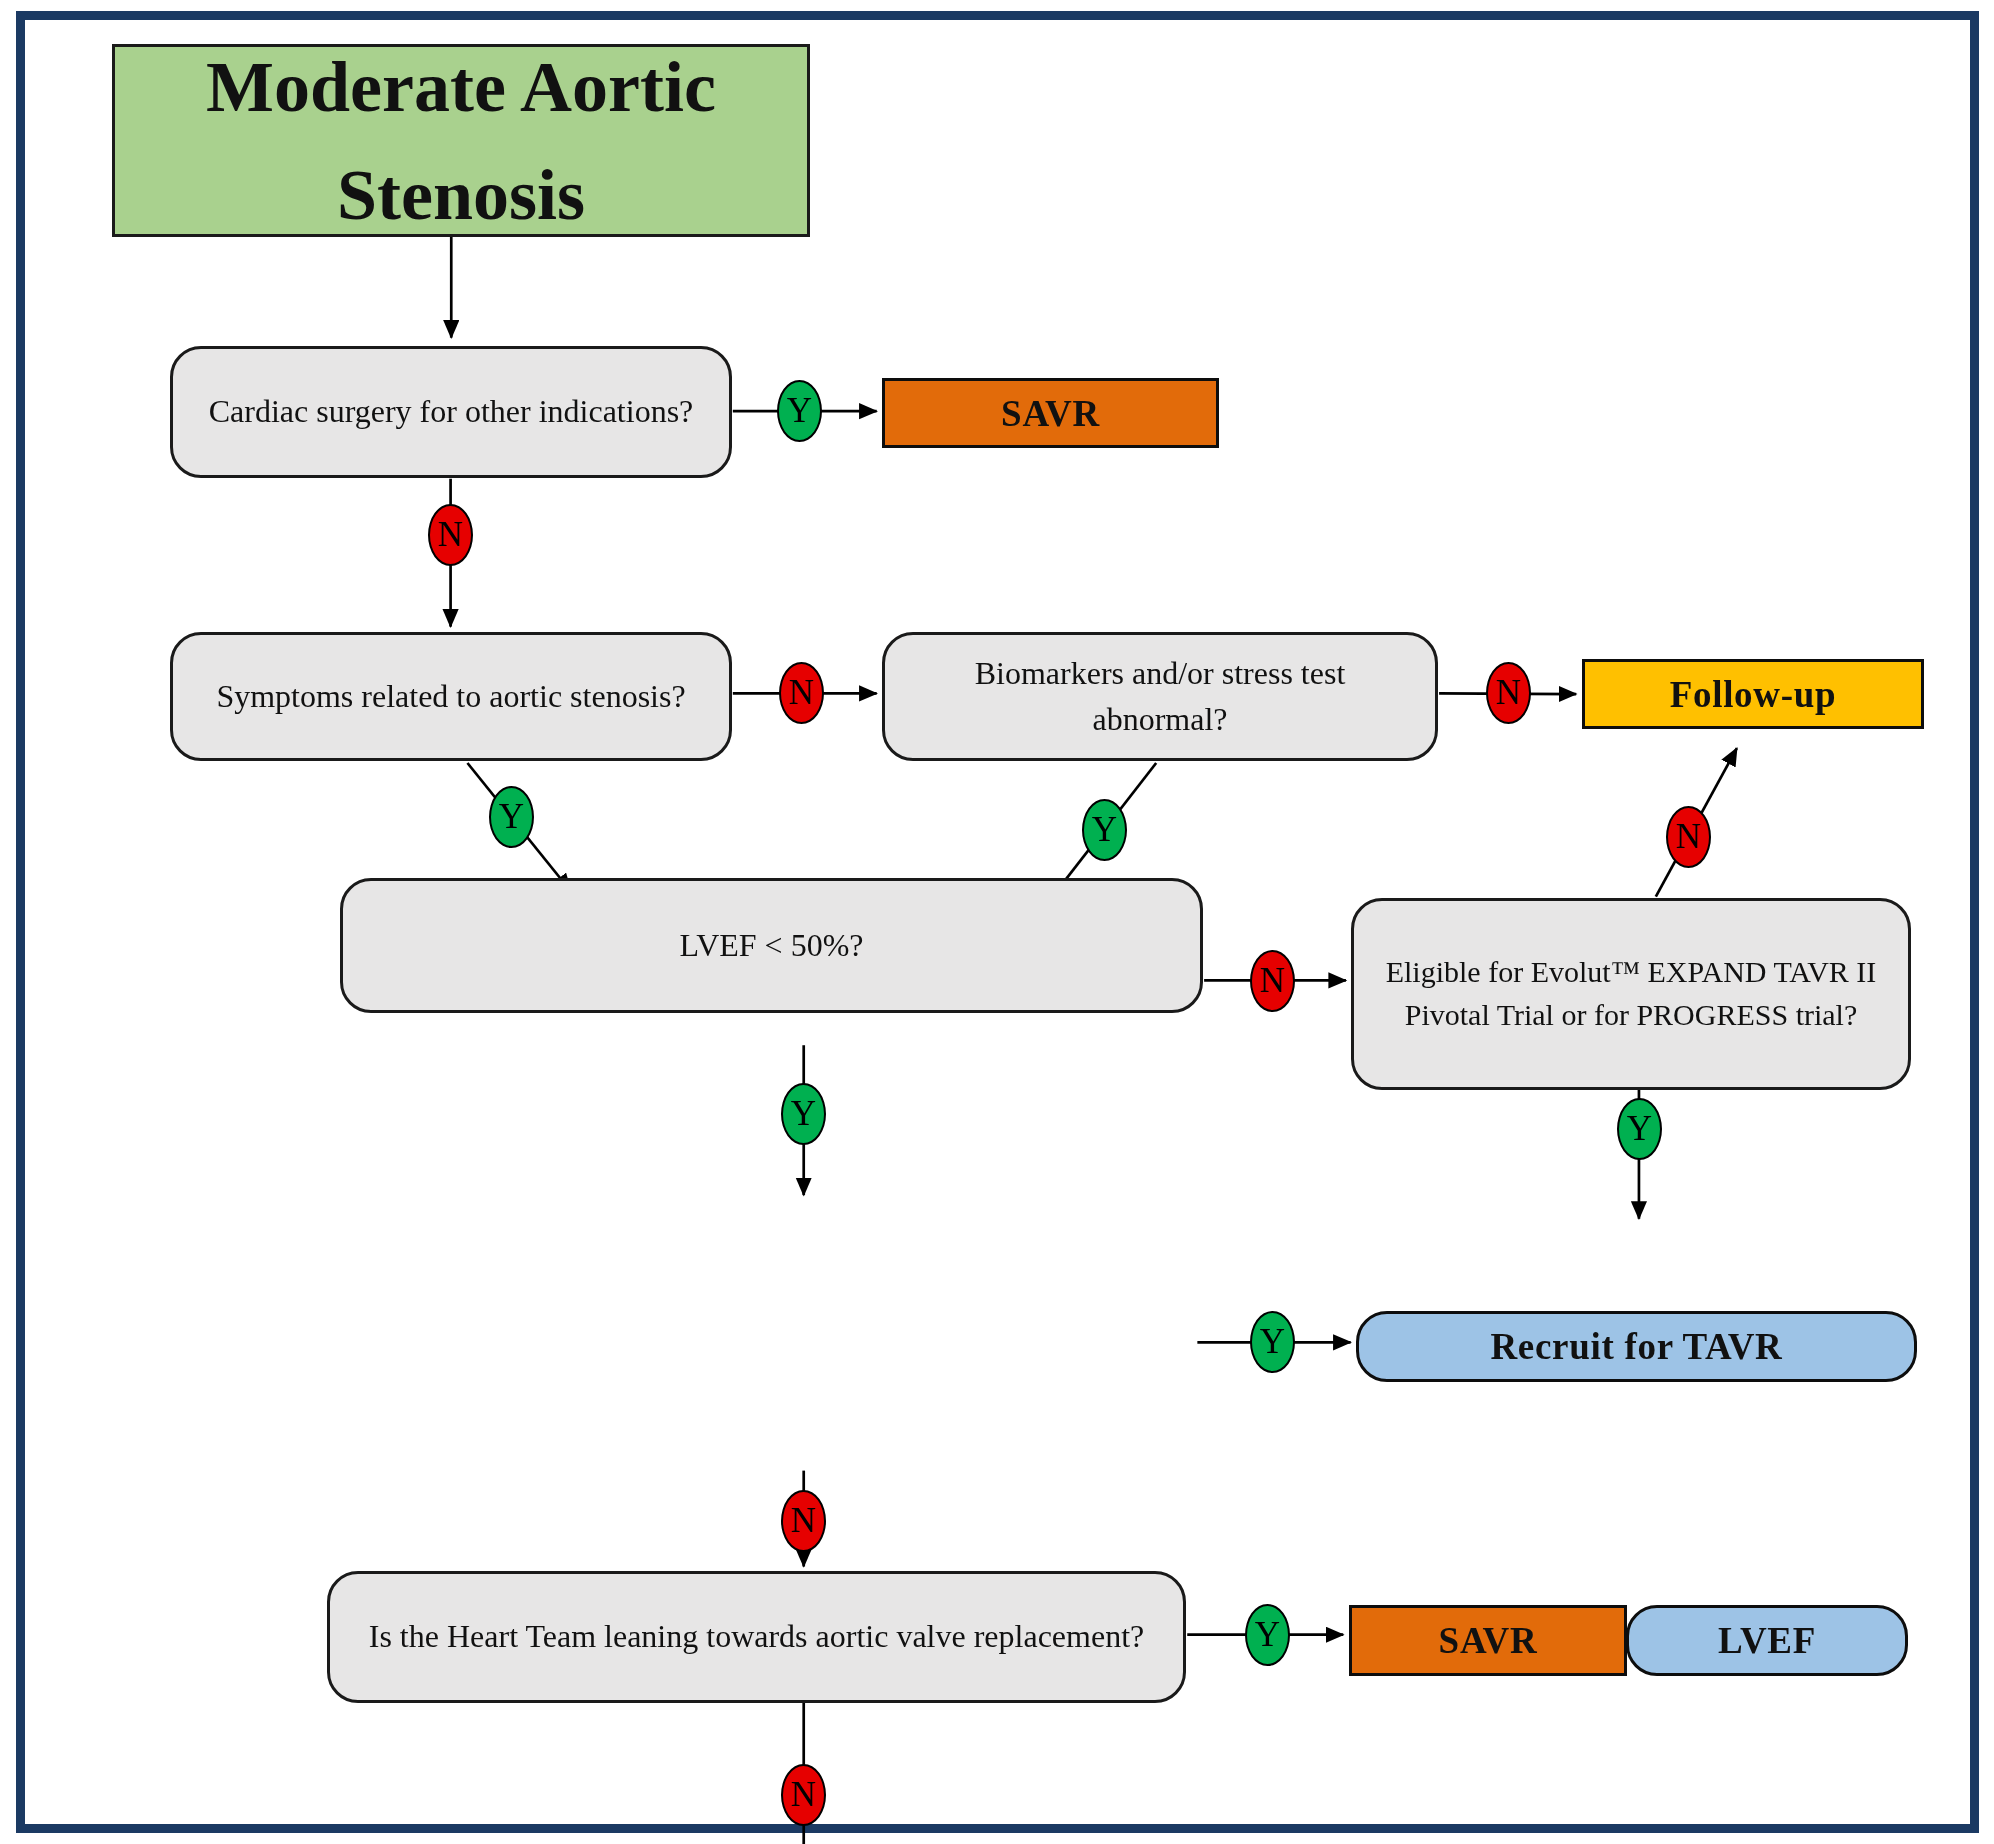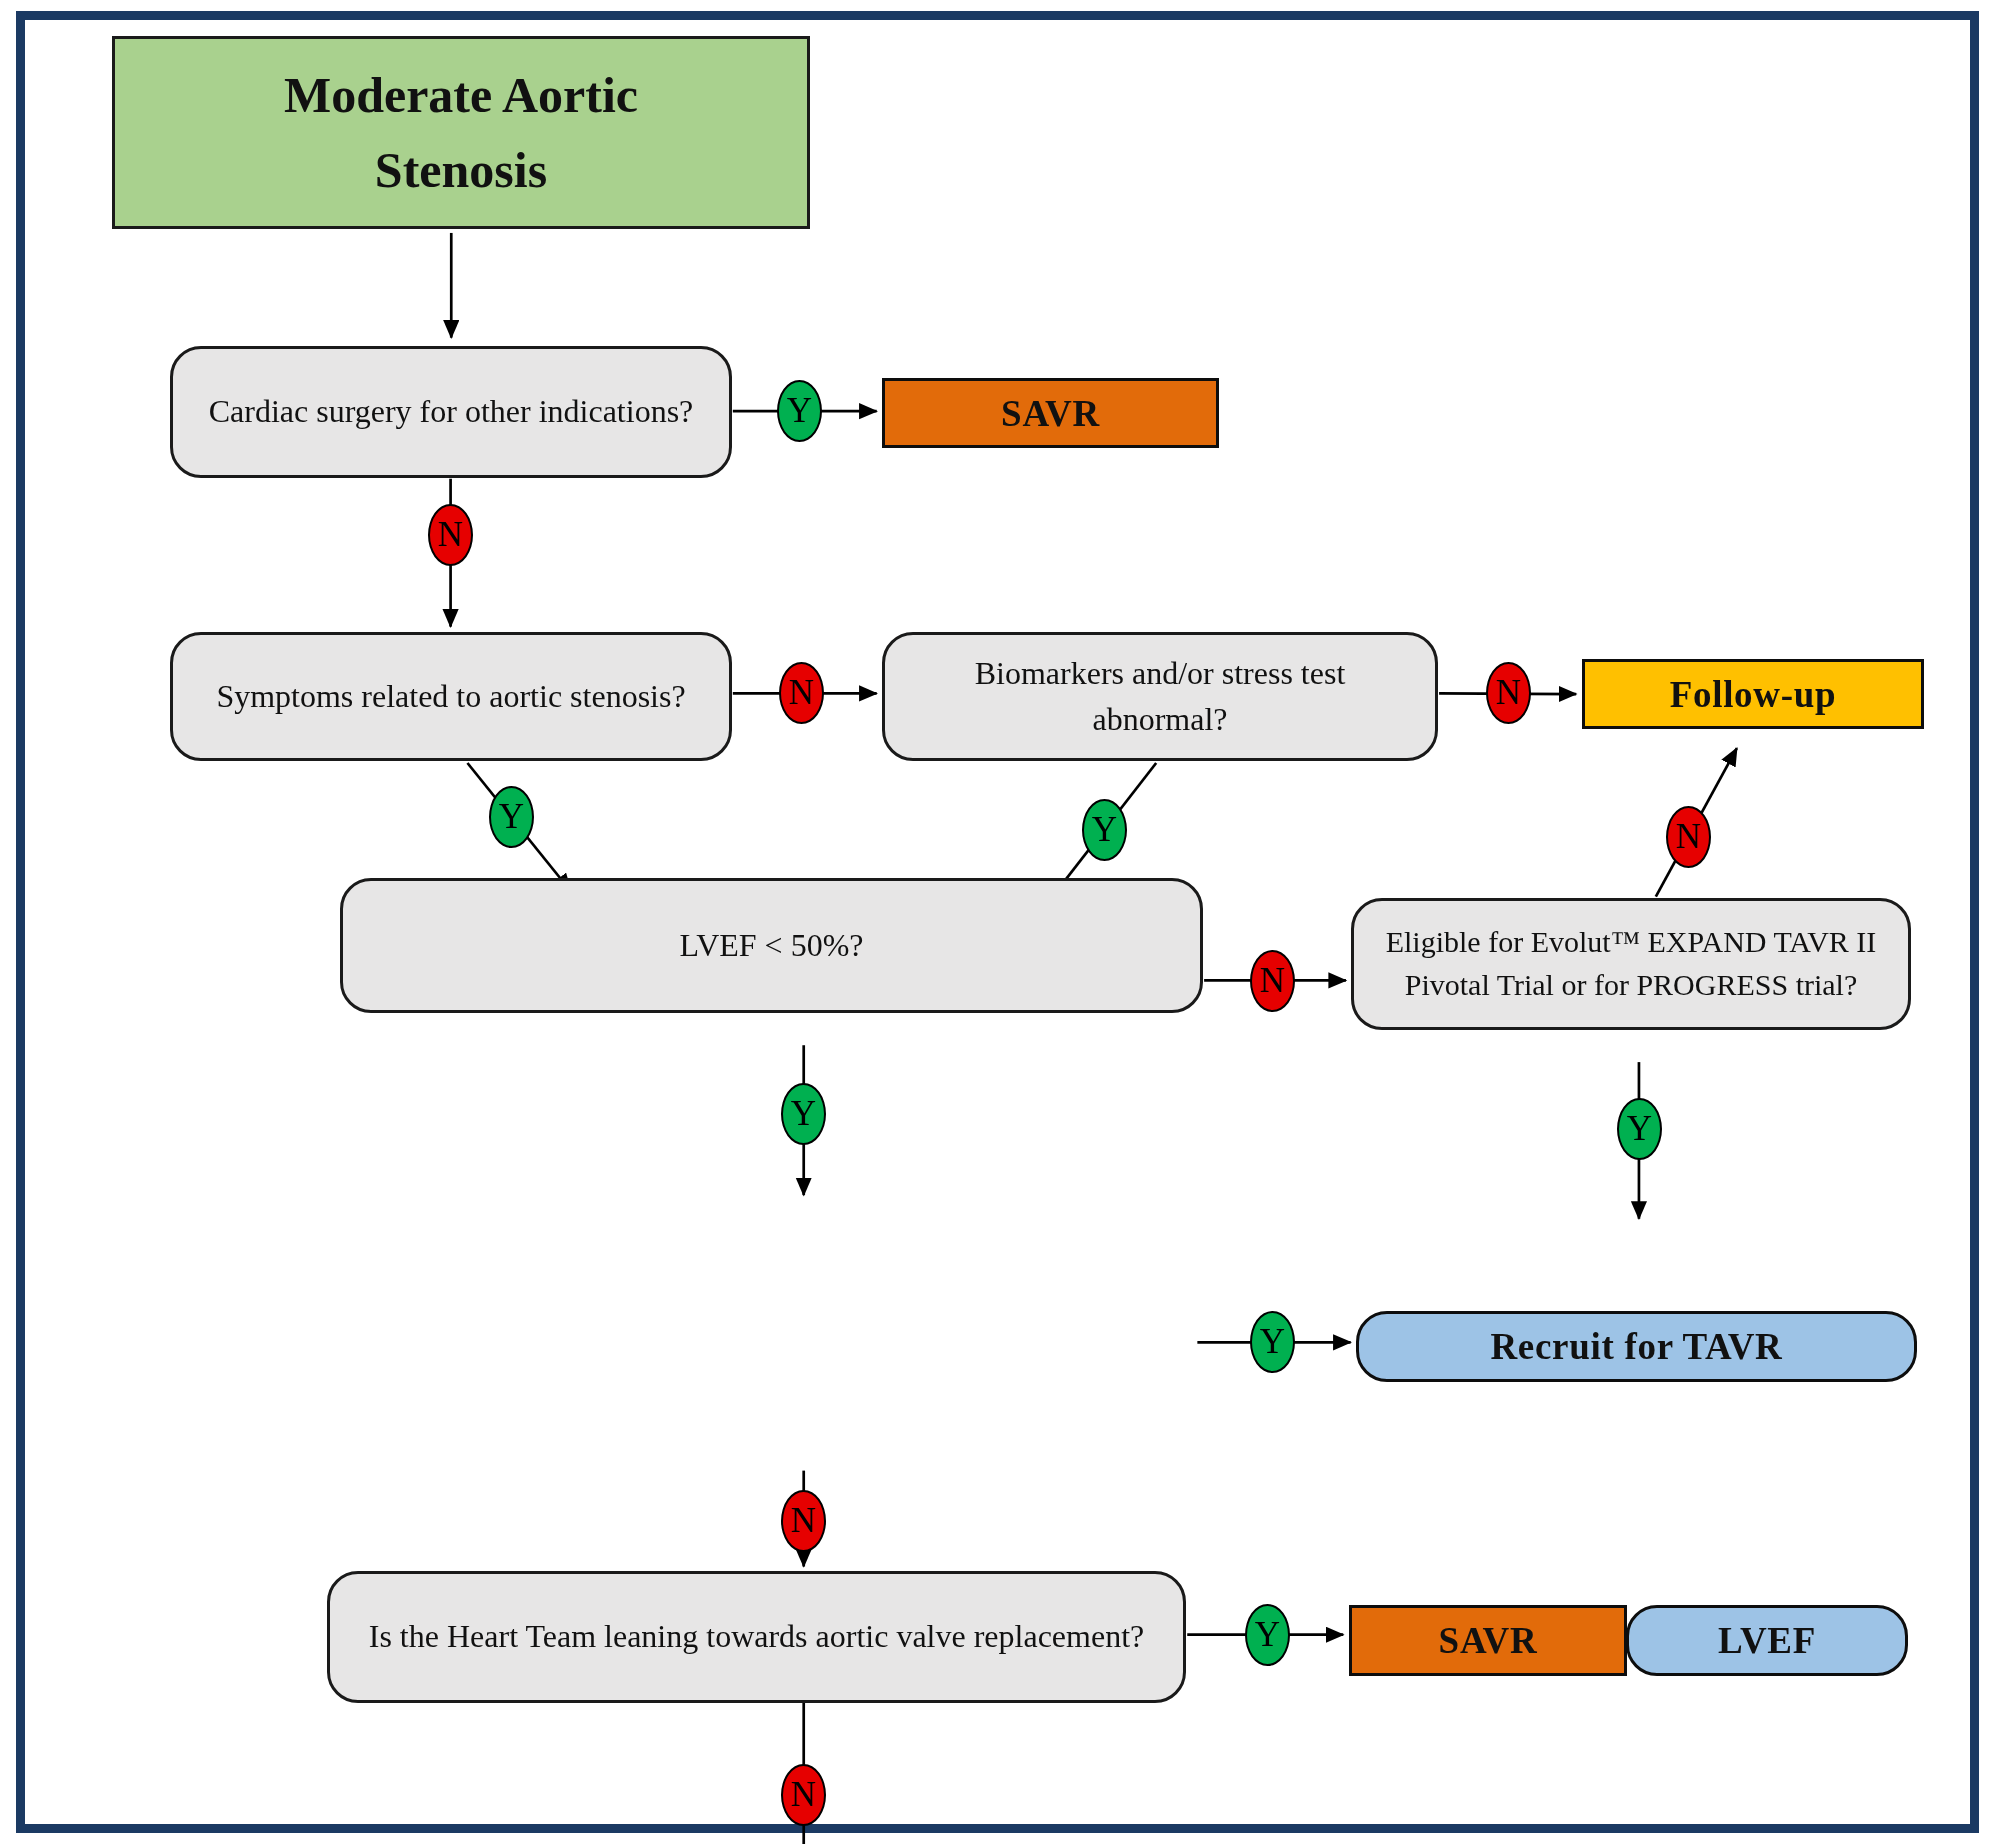--- a/index.html
+++ b/index.html
@@ -18,21 +18,21 @@
     display:flex; flex-direction:column; align-items:center; justify-content:center;
     text-align:center; color:#111;
   }
   .qbox{
     background:var(--qbg,#E7E6E6); border:3.4px solid #1a1a1a; border-radius:31px;
     font-size:32px; line-height:1.42; padding:6.8px 30px;
   }
   .obox{ border:3.4px solid #0d0d0d; font-weight:bold; font-size:37px; letter-spacing:0.7px;}
   .title-box{
     background:var(--titlebg,#A9D18E); border:3.4px solid #1a1a1a;
-    font-weight:bold; font-size:50px; line-height:1.5; padding:4px 81px;
+    font-weight:bold; font-size:72px; line-height:1.5; padding:4px 81px;margin-top:8px;
   }
   .bg-orange{background:var(--orange,#E26B0A);}
   .bg-yellow{background:var(--yellow,#FFC000);}
   .bg-blue{background:var(--blue,#9DC3E6);border-radius:31px;}
   .pill{
     position:absolute; z-index:3; width:45px; height:62px; box-sizing:border-box;
     border:2.7px solid #000; border-radius:50%;
     display:flex; align-items:center; justify-content:center;
     font-size:35px; color:#000;
   }
@@ -77,21 +77,21 @@
   <div class="node obox bg-orange" style="left:882px;top:378px;width:337px;height:70px;">SAVR</div>
 
   <div class="node qbox" style="left:170px;top:632px;width:562px;height:129px;">Symptoms related to aortic stenosis?</div>
 
   <div class="node qbox" style="left:882px;top:632px;width:556px;height:129px;">Biomarkers and/or stress test abnormal?</div>
 
   <div class="node obox bg-yellow" style="left:1582px;top:659px;width:342px;height:70px;">Follow-up</div>
 
   <div class="node qbox" style="left:340px;top:878px;width:863px;height:135px;">LVEF &lt; 50%?</div>
 
-  <div class="node qbox small-q" style="left:1351px;top:898px;width:560px;height:132px;padding:16px 24px;">Eligible for Evolut™ EXPAND TAVR II Pivotal Trial or for PROGRESS trial?</div>
+  <div class="node qbox small-q" style="left:1351px;top:898px;width:560px;height:192px;padding:16px 24px;">Eligible for Evolut™ EXPAND TAVR II Pivotal Trial or for PROGRESS trial?</div>
 
 
   <div class="node obox bg-blue" style="left:1356px;top:1311px;width:561px;height:71px;">Recruit for TAVR</div>
 
   <div class="node qbox" style="left:327px;top:1571px;width:859px;height:132px;">Is the Heart Team leaning towards aortic valve replacement?</div>
 
   <div class="node obox bg-orange" style="left:1349px;top:1605px;width:278px;height:71px;">SAVR</div>
 
   <div class="node obox bg-blue" style="left:1626px;top:1605px;width:282px;height:71px;">LVEF</div>
 

